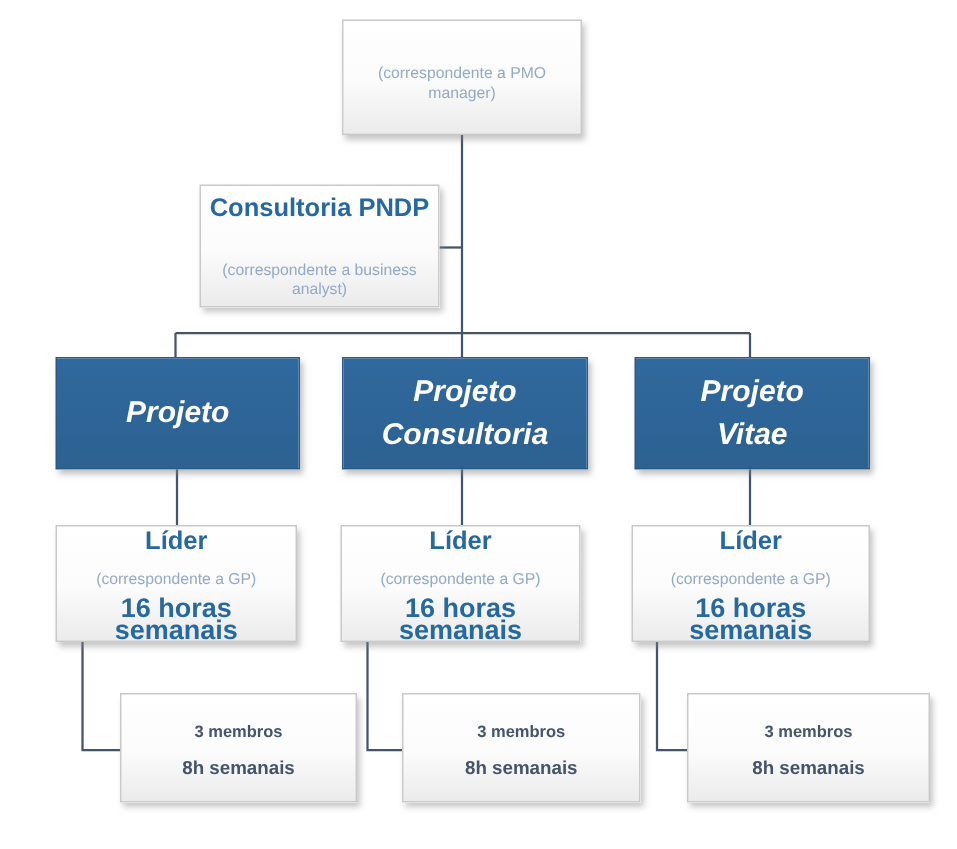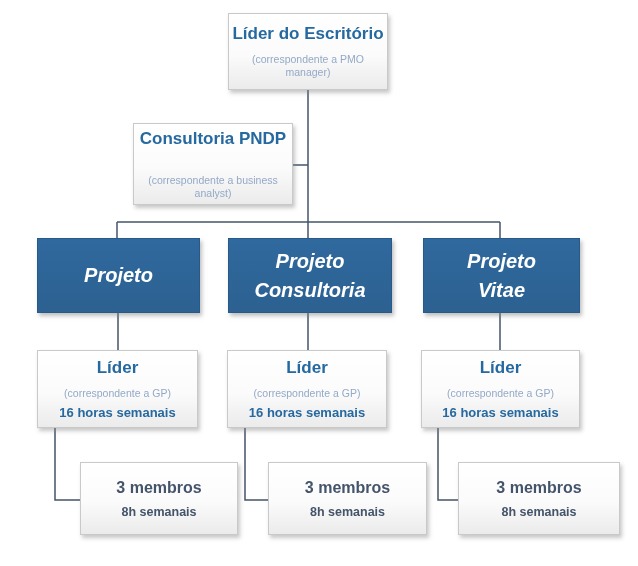--- a/index.html
+++ b/index.html
@@ -29,27 +29,27 @@
     border:1px solid #275a89;
     box-shadow:2px 3px 4px rgba(130,130,130,0.5);
   }
   .title{
     color:#2569a0;font-size:17px;font-weight:700;line-height:20px;
   }
   .subtitle{
     color:#93a9c7;font-size:10.5px;font-weight:400;line-height:13px;margin-top:9px;
   }
   .hours{
-    color:#2569a0;font-size:13px;font-weight:700;line-height:15px;margin-top:5px;
+    color:#2569a0;font-size:18px;font-weight:700;line-height:15px;margin-top:5px;
   }
   .project-line{
     color:#ffffff;font-size:20px;font-weight:700;font-style:italic;line-height:29px;
   }
   .members-count{
-    color:#44546a;font-size:16px;font-weight:700;line-height:20px;
+    color:#44546a;font-size:11px;font-weight:700;line-height:20px;
   }
   .members-hours{
     color:#44546a;font-size:12.5px;font-weight:700;line-height:15px;margin-top:7px;
   }
 
   
   .n-root{left:228px;top:13px;width:160px;height:77px;}
   .n-consultant{left:133px;top:123px;width:160px;height:82px;gap:16px;}
   .n-proj-0{left:37px;top:238px;width:163px;height:75px;}
   .n-proj-1{left:228px;top:238px;width:164px;height:75px;}
@@ -76,21 +76,20 @@
       <path d="M118,313 L118,350"></path>
       <path d="M308,313 L308,350"></path>
       <path d="M500,313 L500,350"></path>
       <path d="M55,428 L55,500 L80,500"></path>
       <path d="M245,428 L245,500 L268,500"></path>
       <path d="M438,428 L438,500 L458,500"></path>
     </g>
   </svg>
 
   <div class="node whitebox n-root">
-    <div class="title">Líder do Escritório</div>
     <div class="subtitle">(correspondente a PMO manager)</div>
   </div>
 
   <div class="node whitebox n-consultant">
     <div class="title">Consultoria PNDP</div>
     <div class="subtitle">(correspondente a business analyst)</div>
   </div>
 
   <div class="node bluebox n-proj-0">
     <div class="project-line">Projeto</div>

